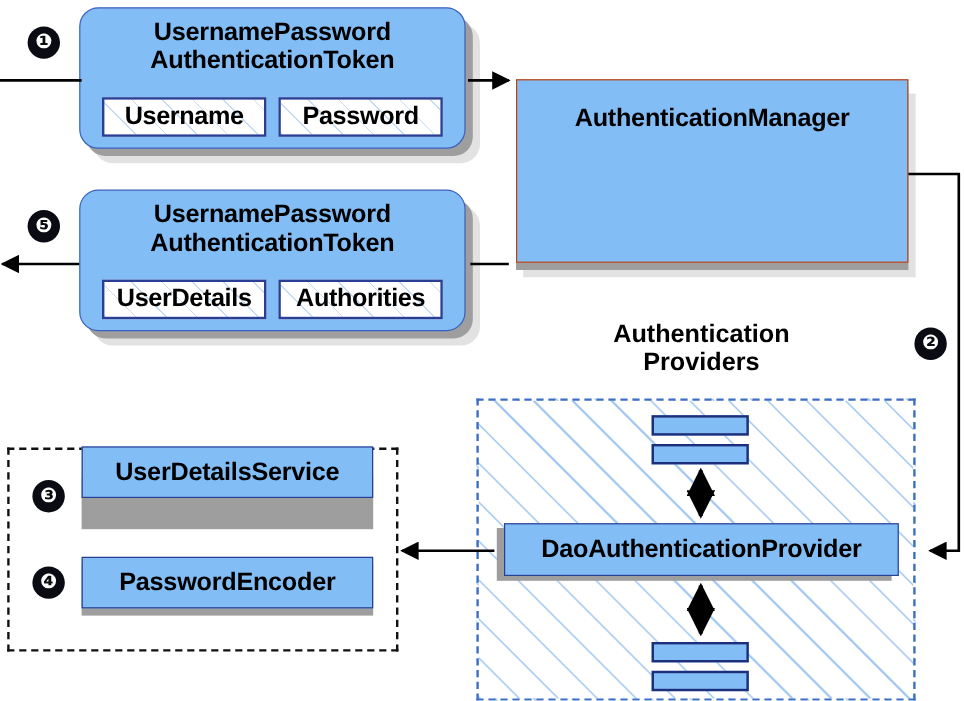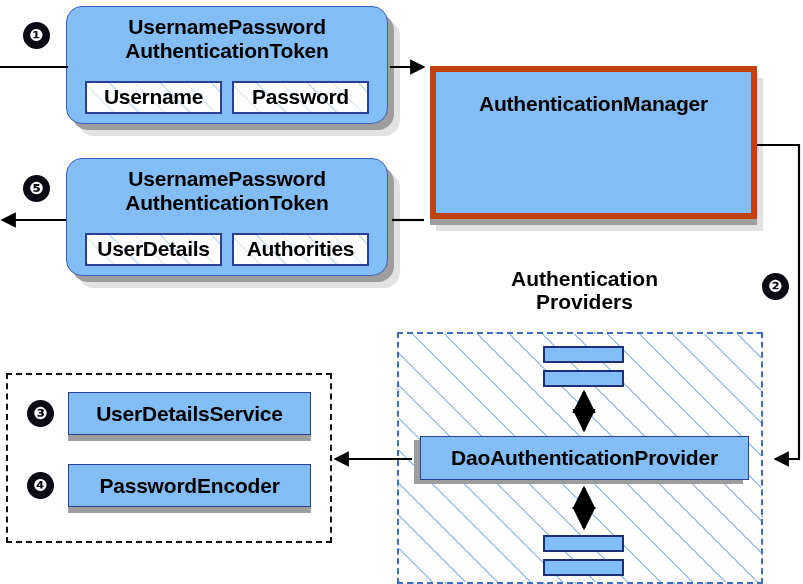--- a/index.html
+++ b/index.html
@@ -72,21 +72,21 @@
     text-align: center;
     padding: 2px 4px 3px 4px;
     letter-spacing: -0.3px;
   }
 
   
   .panel {
     position: absolute;
     box-sizing: border-box;
     background: #82bdf5;
-    border: 6px solid #c2410c;
+    border: 1px solid #c2410c;
     z-index: 3;
   }
   .panel-title {
     position: absolute;
     left: 0; right: 0;
     text-align: center;
     font-weight: bold;
     font-size: 21px;
     color: #000;
     letter-spacing: -0.2px;
@@ -273,21 +273,21 @@
   <div class="shadow2" style="left:420px; top:446px; width:329px; height:44px;"></div>
   <div class="flatbox" style="left:420px; top:436px; width:329px; height:44px;">DaoAuthenticationProvider</div>
 
   <div class="bar" style="left:543px; top:535px; width:81px; height:17px;"></div>
   <div class="bar" style="left:543px; top:559px; width:81px; height:17px;"></div>
 
   <div class="group-dashed-black" style="left:6px; top:373px; width:326px; height:170px;"></div>
 
   <div class="shadow" style="left:68px; top:398px; width:243px; height:43px;"></div>
   <div class="shadow2" style="left:74px; top:404px; width:243px; height:43px;"></div>
-  <div class="flatbox" style="left:68px; top:392px; width:243px; height:43px;">UserDetailsService</div>
+  <div class="flatbox" style="left:68px; top:372px; width:243px; height:43px;">UserDetailsService</div>
   <div class="badge" style="left:28px; top:401px;">❸</div>
 
   <div class="shadow" style="left:68px; top:470px; width:243px; height:43px;"></div>
   <div class="shadow2" style="left:74px; top:476px; width:243px; height:43px;"></div>
   <div class="flatbox" style="left:68px; top:464px; width:243px; height:43px;">PasswordEncoder</div>
   <div class="badge" style="left:28px; top:473px;">❹</div>
 
 </div>
 
 </body></html>

